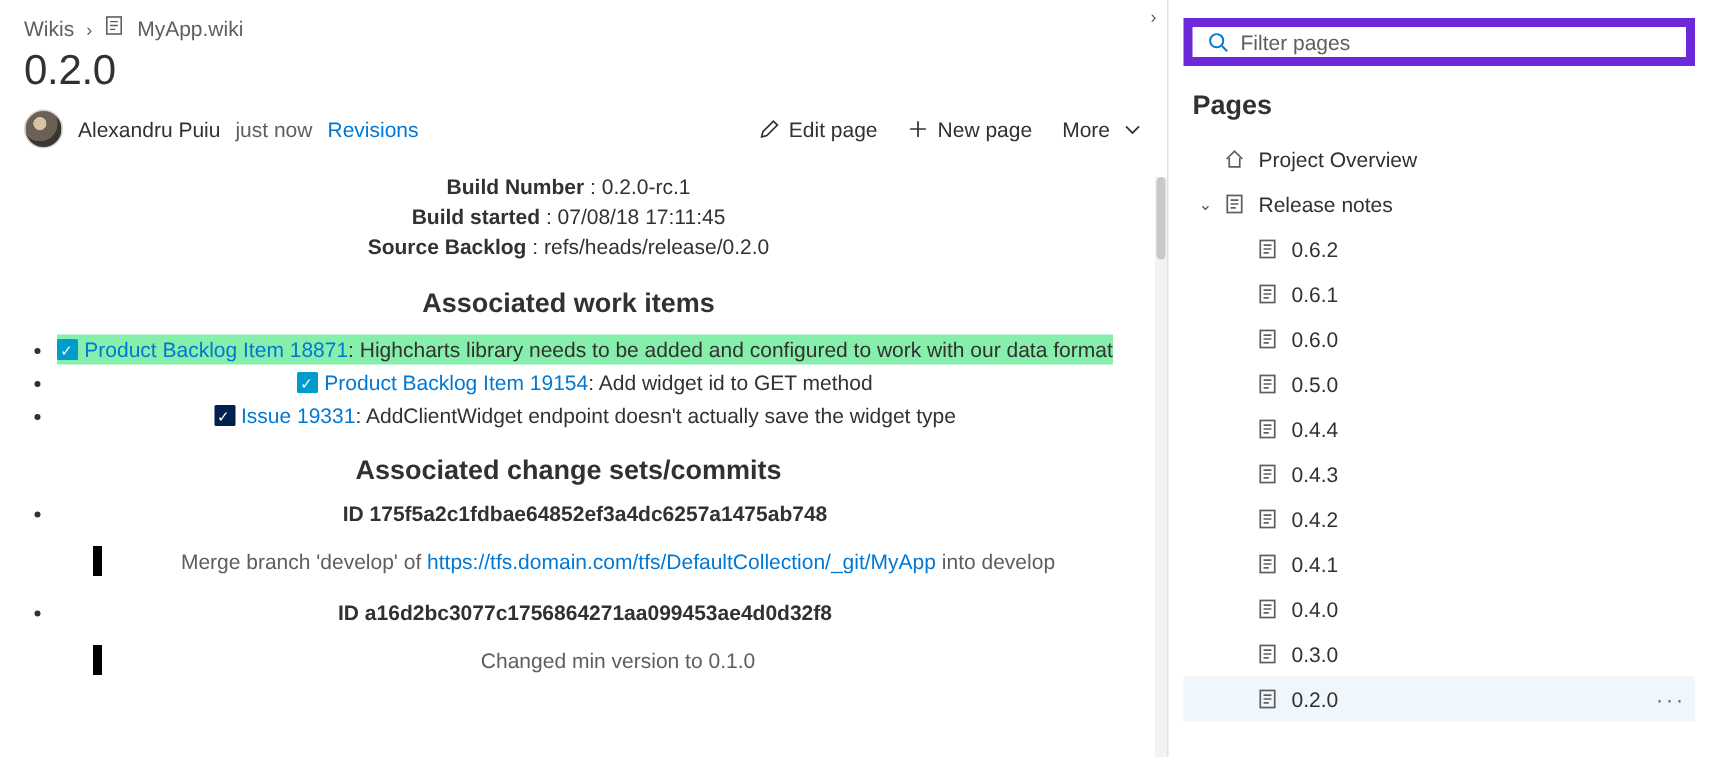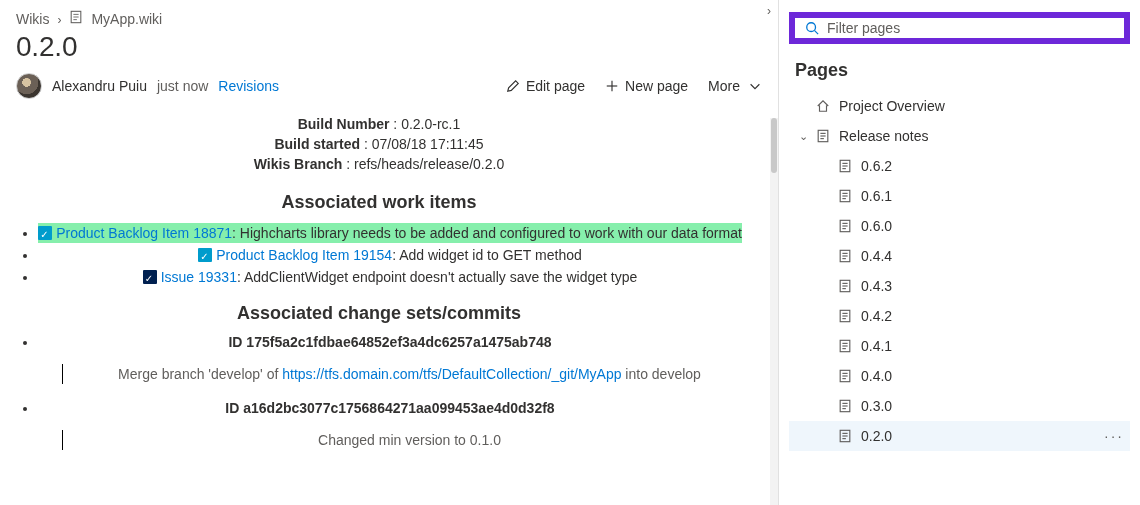--- a/index.html
+++ b/index.html
@@ -57,21 +57,21 @@
   ul.wi li.hl { background: #86efac; }
   .badge { display:inline-block; width:14px; height:14px; background:#009ccc; position:relative; top:2px; margin-right:4px; border-radius:1px;}
   .badge::after { content:"✓"; color:#fff; font-size:10px; position:absolute; left:2px; top:-1px; }
   .badge.dark { background:#002050; }
 
   ul.commits { margin: 0 0 0 22px; padding: 0; }
   ul.commits > li { margin-bottom: 16px; font-size:14px; }
   .commit-id { font-weight:600; }
   .commit-msg {
     margin: 14px 0 0 24px; padding: 2px 0 2px 14px;
-    border-left: 1px solid #000000;
+    border-left: 6px solid #000000;
     color: #605e5c;
   }
 
   
   .side-collapse {
     position: absolute; left: -12px; top: 4px;
     color: #605e5c; font-size: 12px; cursor: pointer;
   }
   .filter {
     display: flex; align-items: center; gap: 8px;
@@ -145,21 +145,21 @@
     </div>
 
     <div class="scroller">
         <div class="thumb"></div>
       </div>
 
     <div class="body-area">
       <div class="meta-lines">
         <div><b>Build Number</b> : <span>0.2.0-rc.1</span></div>
         <div><b>Build started</b> : <span>07/08/18 17:11:45</span></div>
-        <div><b>Wikis Branch</b> : <span>refs/heads/release/0.2.0</span></div>
+        <div><b>Source Backlog</b> : <span>refs/heads/release/0.2.0</span></div>
       </div>
 
       <h3 class="sect">Associated work items</h3>
       <ul class="wi" id="wi-list">
           <li class="hl"><span class="badge"></span><a href="#" class="link">Product Backlog Item 18871</a>: Highcharts library needs to be added and configured to work with our data format</li>
           <li><span class="badge"></span><a href="#" class="link">Product Backlog Item 19154</a>: Add widget id to GET method</li>
           <li><span class="badge dark"></span><a href="#" class="link">Issue 19331</a>: AddClientWidget endpoint doesn't actually save the widget type</li>
         </ul>
 
       <h3 class="sect">Associated change sets/commits</h3>
@@ -247,20 +247,31 @@
         </div>
         <div class="node depth2">
           <span class="ico">
             <svg viewBox="0 0 16 16">
               <rect x="2.5" y="1.5" width="11" height="13"></rect>
               <line x1="5" y1="5" x2="11" y2="5"></line>
               <line x1="5" y1="8" x2="11" y2="8"></line>
               <line x1="5" y1="11" x2="9" y2="11"></line>
             </svg>
           </span>
+          <span>0.5.0</span>
+        </div>
+        <div class="node depth2">
+          <span class="ico">
+            <svg viewBox="0 0 16 16">
+              <rect x="2.5" y="1.5" width="11" height="13"></rect>
+              <line x1="5" y1="5" x2="11" y2="5"></line>
+              <line x1="5" y1="8" x2="11" y2="8"></line>
+              <line x1="5" y1="11" x2="9" y2="11"></line>
+            </svg>
+          </span>
           <span>0.4.4</span>
         </div>
         <div class="node depth2">
           <span class="ico">
             <svg viewBox="0 0 16 16">
               <rect x="2.5" y="1.5" width="11" height="13"></rect>
               <line x1="5" y1="5" x2="11" y2="5"></line>
               <line x1="5" y1="8" x2="11" y2="8"></line>
               <line x1="5" y1="11" x2="9" y2="11"></line>
             </svg>

